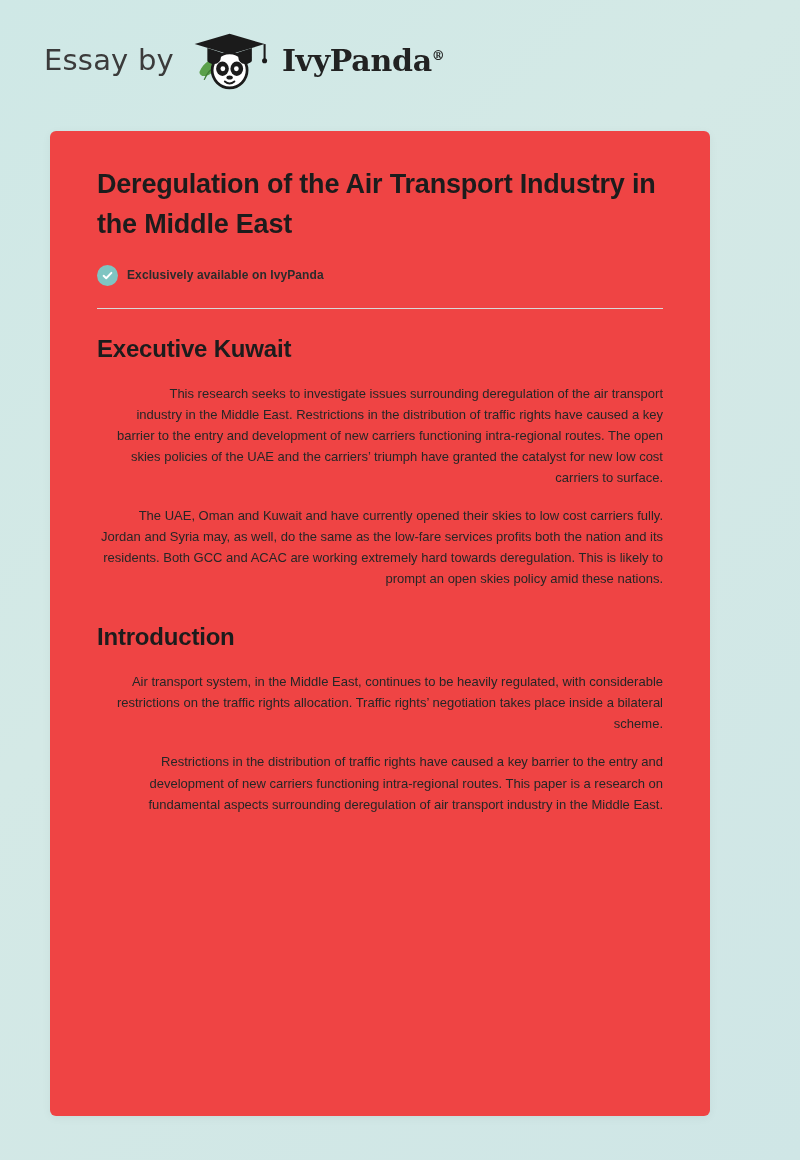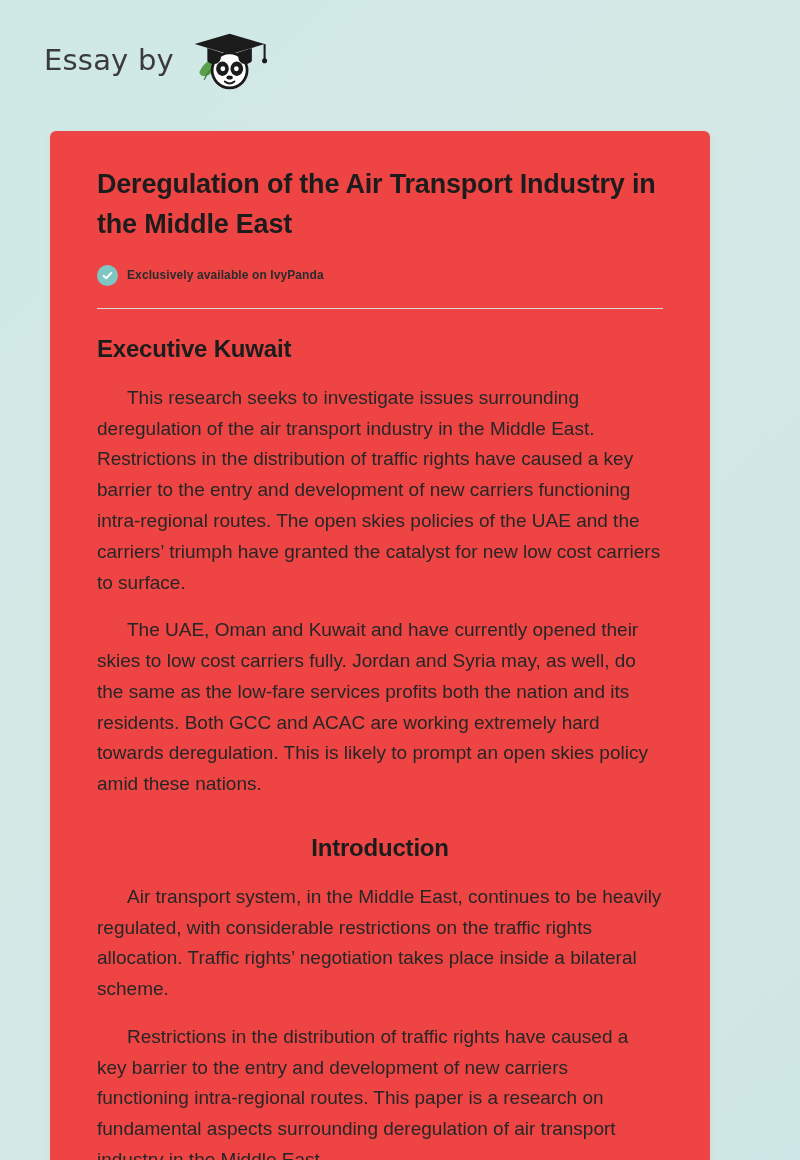--- a/index.html
+++ b/index.html
@@ -108,29 +108,28 @@
   }
   h2.section-heading {
     font-size: 24px;
     font-weight: bold;
     color: #1c1c1c;
     margin: 0 0 20px 0;
     letter-spacing: -0.2px;
   }
   h2.section-heading.spaced-top {
     margin-top: 34px;
-    text-align: center;
   }
   p.para {
-    font-size: 19px;
+    font-size: 13px;
     line-height: 1.62;
     color: #262626;
     margin: 0 0 17px 0;
     text-indent: 30px;
-    text-align: left;
+    text-align: right;
   }
   p.para.last { margin-bottom: 16px; }
 </style>
 </head>
 <body>
 
 <div class="page">
 
   <div class="brand-header">
     <span class="brand-essay-by">Essay by</span>
@@ -153,20 +152,21 @@
 
           <ellipse cx="43" cy="50" rx="8" ry="9" fill="#1b1b1b"></ellipse>
           <ellipse cx="61" cy="50" rx="8" ry="9" fill="#1b1b1b"></ellipse>
           <circle cx="43.5" cy="50" r="3" fill="#ffffff"></circle>
           <circle cx="60.5" cy="50" r="3" fill="#ffffff"></circle>
 
           <ellipse cx="52" cy="61" rx="4" ry="2.6" fill="#1b1b1b"></ellipse>
           <path d="M46 66 q6 5 12 0" stroke="#1b1b1b" stroke-width="2.4" fill="none" stroke-linecap="round"></path>
         </svg>
       </span>
+      <span class="brand-name"><span>IvyPanda</span><span class="brand-reg">®</span></span>
     </div>
   </div>
 
   <div class="doc-card">
 
     <h1 class="doc-title">Deregulation of the Air Transport Industry in the Middle East</h1>
 
     <div class="exclusive-row">
       <span class="check-badge">
         <svg width="13" height="13" viewBox="0 0 16 16" xmlns="http://www.w3.org/2000/svg">

